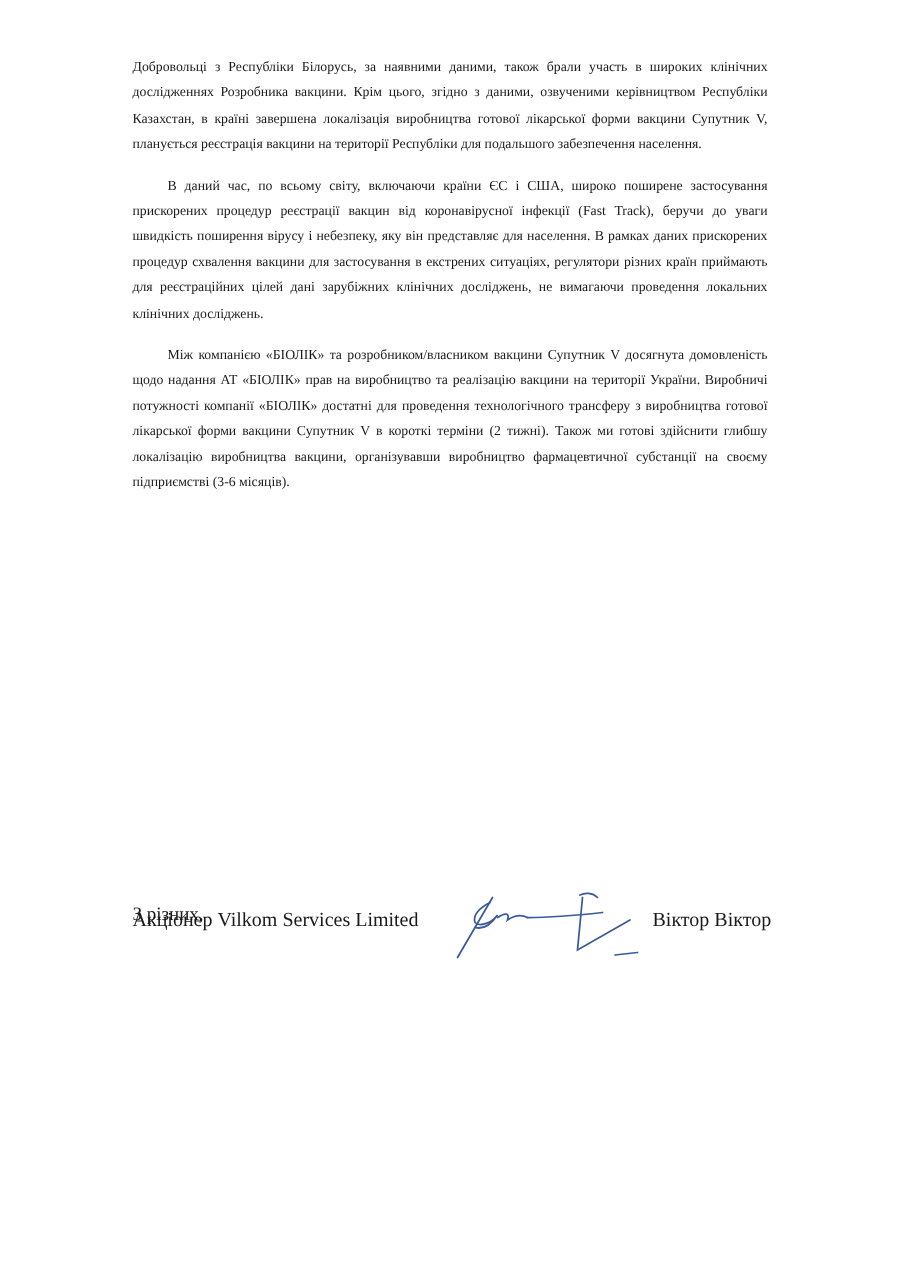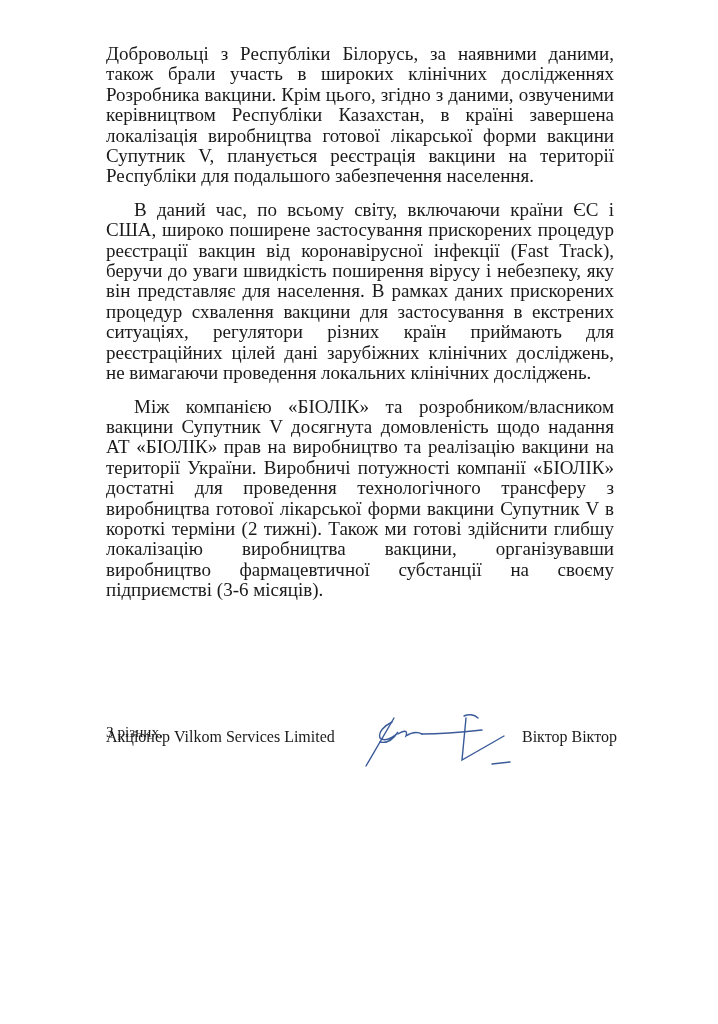--- a/index.html
+++ b/index.html
@@ -2,21 +2,21 @@
 <html><head>
   <meta charset="utf-8">
   <style>
     html, body { margin: 0; padding: 0; }
     body {
       width: 718px; height: 1024px; background: #ffffff; position: relative; overflow: hidden;
       font-family: "Liberation Serif", "DejaVu Serif", serif; color: #1a1a1a;
     }
     .page { position: absolute; left: 106px; top: 44px; width: 508px; }
     .para {
-      font-size: 19px; line-height: 20.4px; text-align: justify; margin: 0 0 13px 0;
+      font-size: 11px; line-height: 20.4px; text-align: justify; margin: 0 0 13px 0;
       text-indent: 28px; letter-spacing: 0px;
     }
     .para.first { text-indent: 0; }
     .closing { position: absolute; left: 106px; top: 722px; font-size: 15.2px; line-height: 20px; }
     .signline { position: absolute; left: 106px; top: 728px; width: 560px; height: 50px; font-size: 16px; }
     .signline .role { position: absolute; left: 0; top: 0; }
     .signline .name { position: absolute; left: 416px; top: 0; }
     .signature { position: absolute; left: 258px; top: -20px; width: 150px; height: 62px; }
   </style>
 </head>

